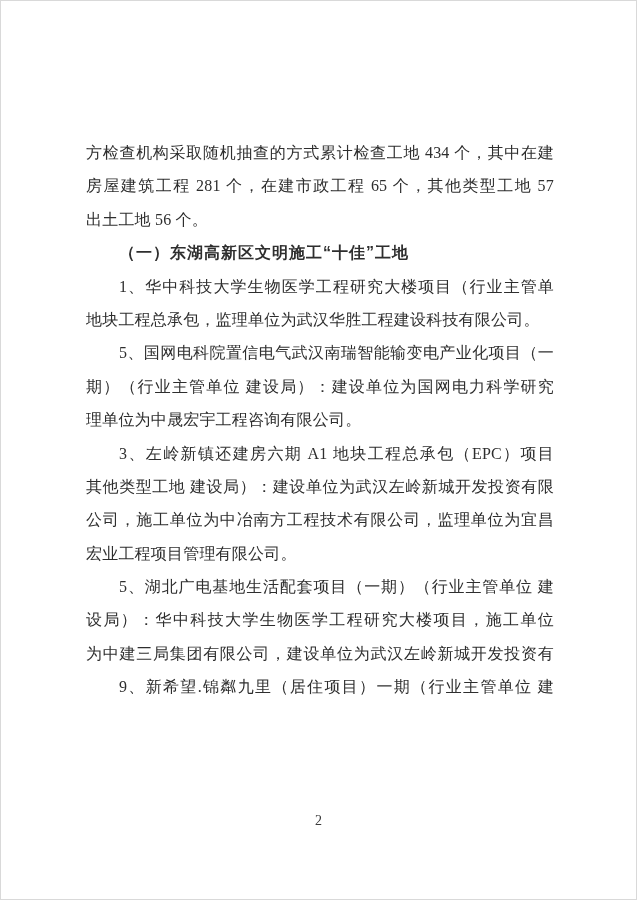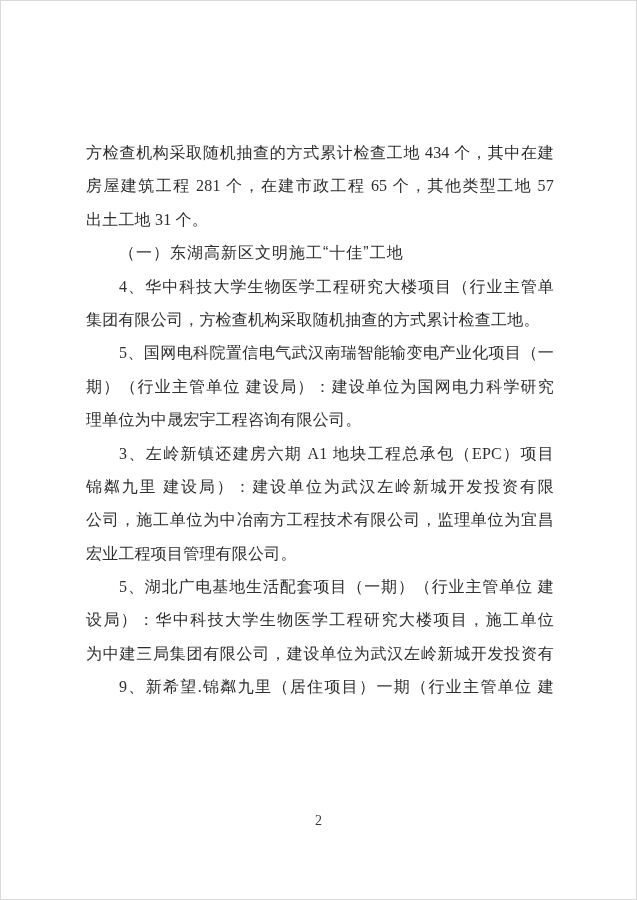--- a/index.html
+++ b/index.html
@@ -35,50 +35,50 @@
     text-align: justify;
     text-align-last: justify;
   }
   .indent { text-indent: 33px; }
   .heading1 {
     font-weight: 700;
     font-family: "Liberation Sans", "DejaVu Sans", sans-serif;
     letter-spacing: 1.5px;
   }
   .heading2 {
-    font-weight: 400;
+    font-weight: 700;
     font-family: "Liberation Sans", "DejaVu Sans", sans-serif;
     letter-spacing: 1px;
   }
   .page-number {
     position: absolute;
     left: 0;
     top: 810px;
     width: 100%;
     text-align: center;
     font-size: 14px;
     line-height: 20px;
     color: #3a3a3a;
   }
 </style>
 </head>
 <body>
 
 <div class="page-content">
   <div class="line fill">方检查机构采取随机抽查的方式累计检查工地 434 个，其中在建</div>
   <div class="line fill">房屋建筑工程 281 个，在建市政工程 65 个，其他类型工地 57 个，</div>
-  <div class="line">出土工地 31 个。</div>
+  <div class="line">出土工地 56 个。</div>
   <div class="line indent heading2">（一）东湖高新区文明施工“十佳”工地</div>
-  <div class="line indent fill">4、华中科技大学生物医学工程研究大楼项目（行业主管单</div>
-  <div class="line">集团有限公司，方检查机构采取随机抽查的方式累计检查工地。</div>
+  <div class="line indent fill">1、华中科技大学生物医学工程研究大楼项目（行业主管单</div>
+  <div class="line">地块工程总承包，监理单位为武汉华胜工程建设科技有限公司。</div>
   <div class="line indent fill">5、国网电科院置信电气武汉南瑞智能输变电产业化项目（一</div>
   <div class="line fill">期）（行业主管单位 建设局）：建设单位为国网电力科学研究</div>
   <div class="line">理单位为中晟宏宇工程咨询有限公司。</div>
   <div class="line indent fill">3、左岭新镇还建房六期 A1 地块工程总承包（EPC）项目（行</div>
-  <div class="line fill">锦粼九里 建设局）：建设单位为武汉左岭新城开发投资有限</div>
+  <div class="line fill">其他类型工地 建设局）：建设单位为武汉左岭新城开发投资有限</div>
   <div class="line fill">公司，施工单位为中冶南方工程技术有限公司，监理单位为宜昌</div>
   <div class="line">宏业工程项目管理有限公司。</div>
   <div class="line indent fill">5、湖北广电基地生活配套项目（一期）（行业主管单位 建</div>
   <div class="line fill">设局）：华中科技大学生物医学工程研究大楼项目，施工单位</div>
   <div class="line fill">为中建三局集团有限公司，建设单位为武汉左岭新城开发投资有限</div>
   <div class="line indent fill">9、新希望.锦粼九里（居住项目）一期（行业主管单位 建</div>
 </div>
 
 <div class="page-number">2</div>
 

